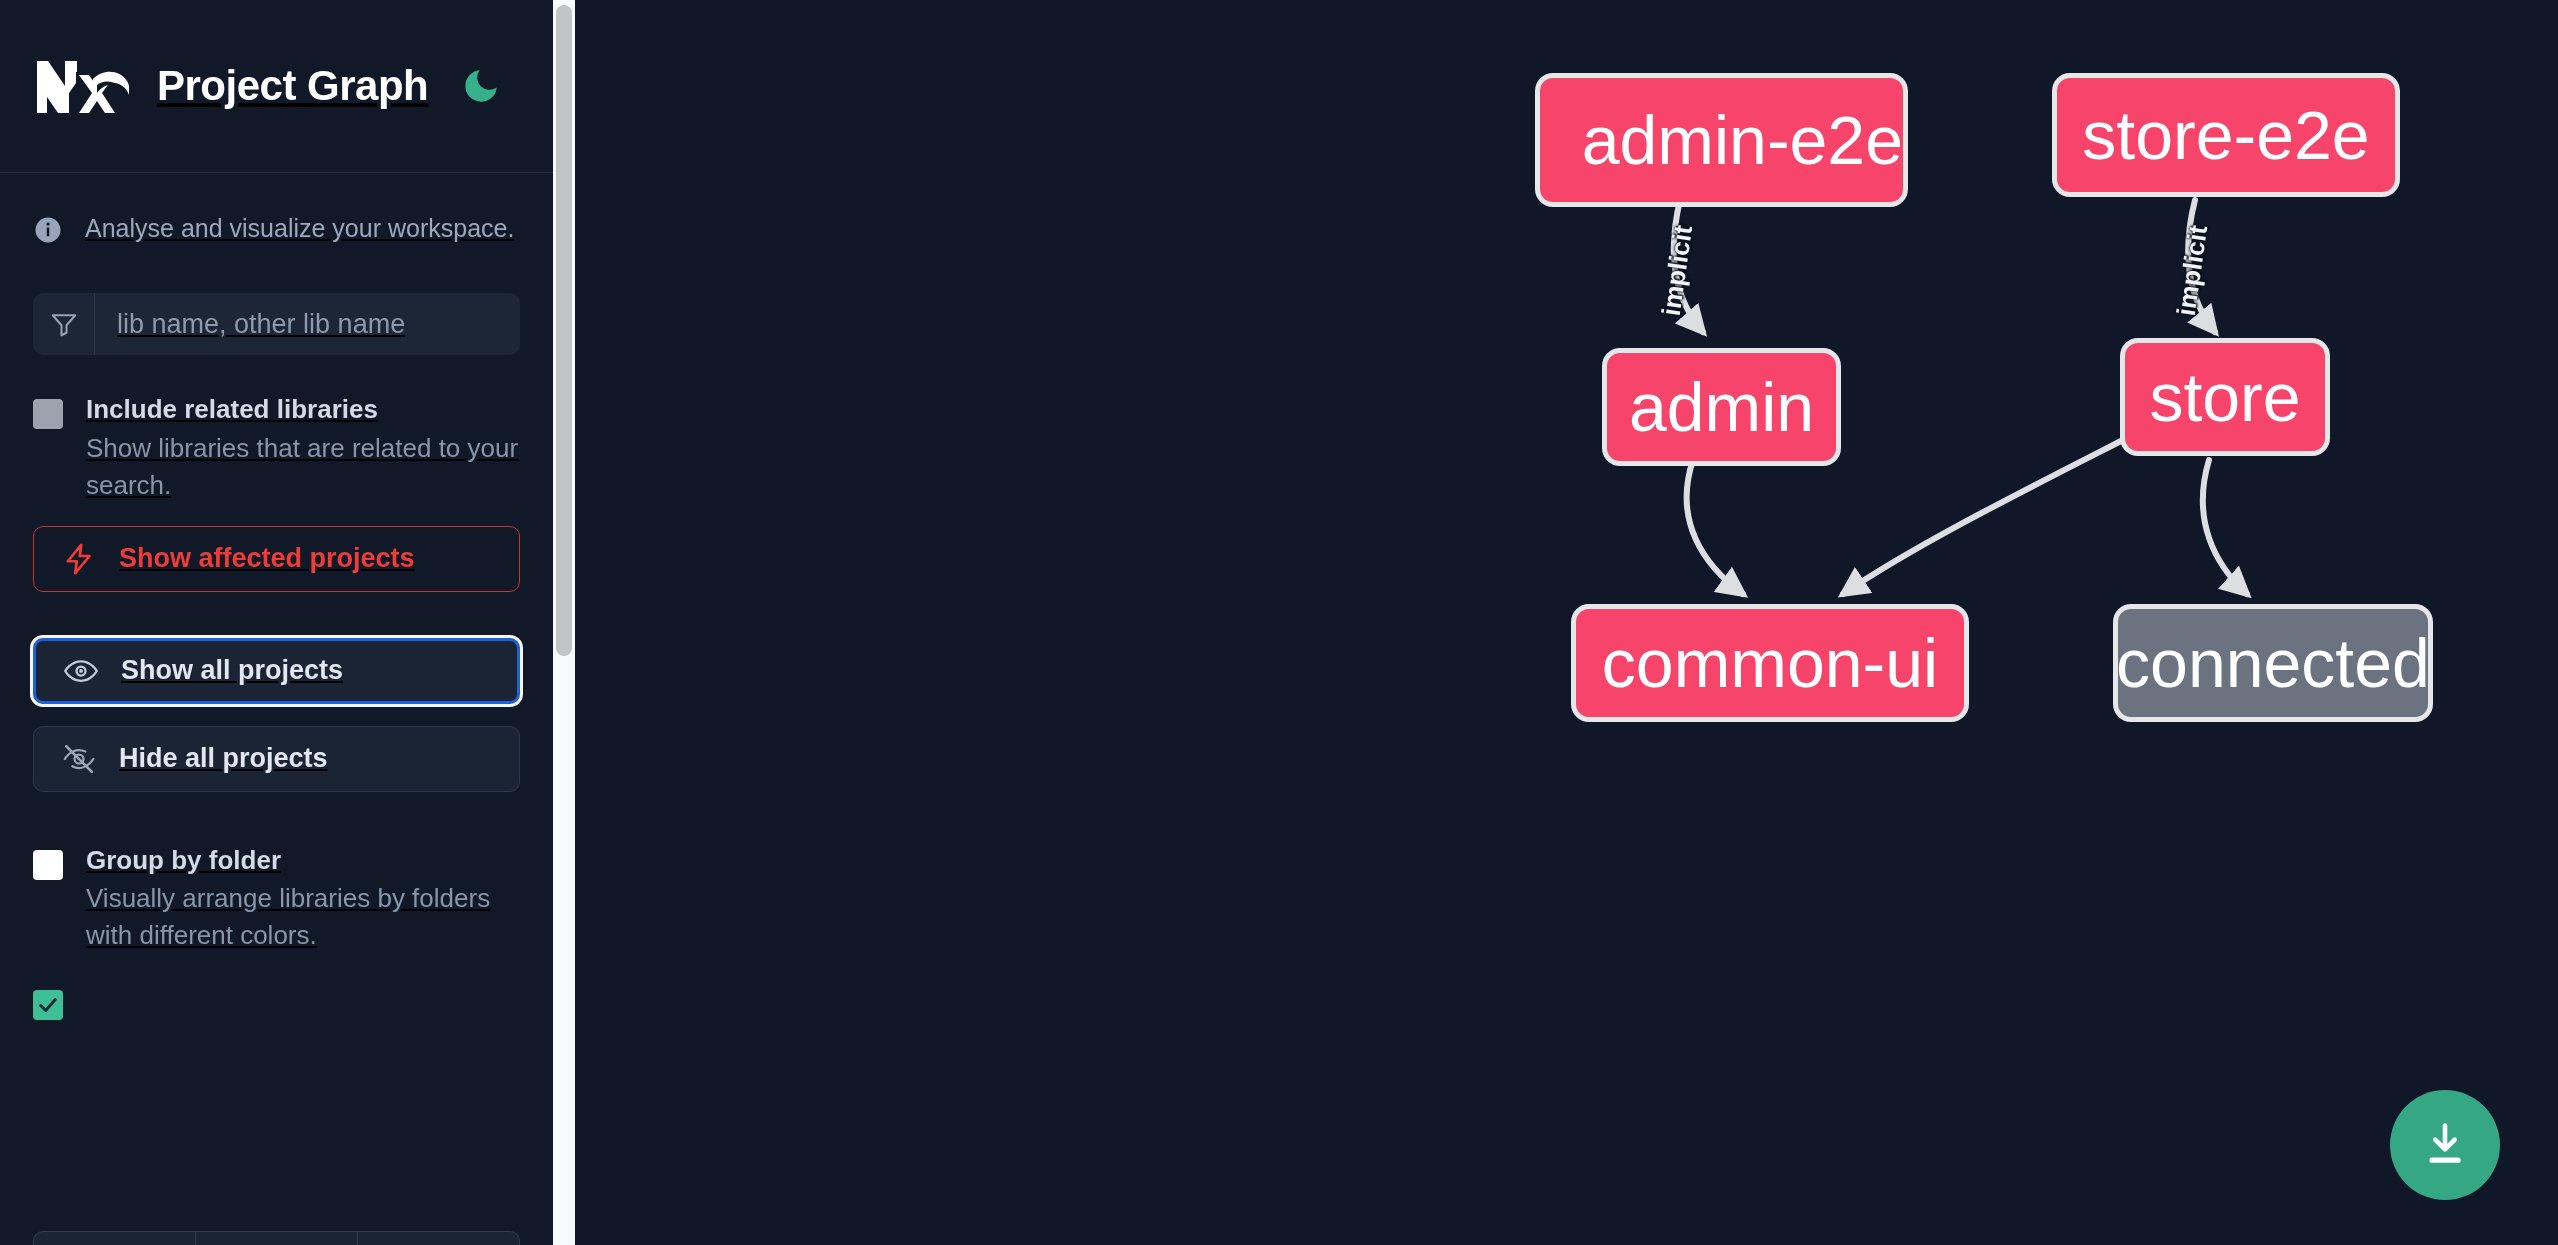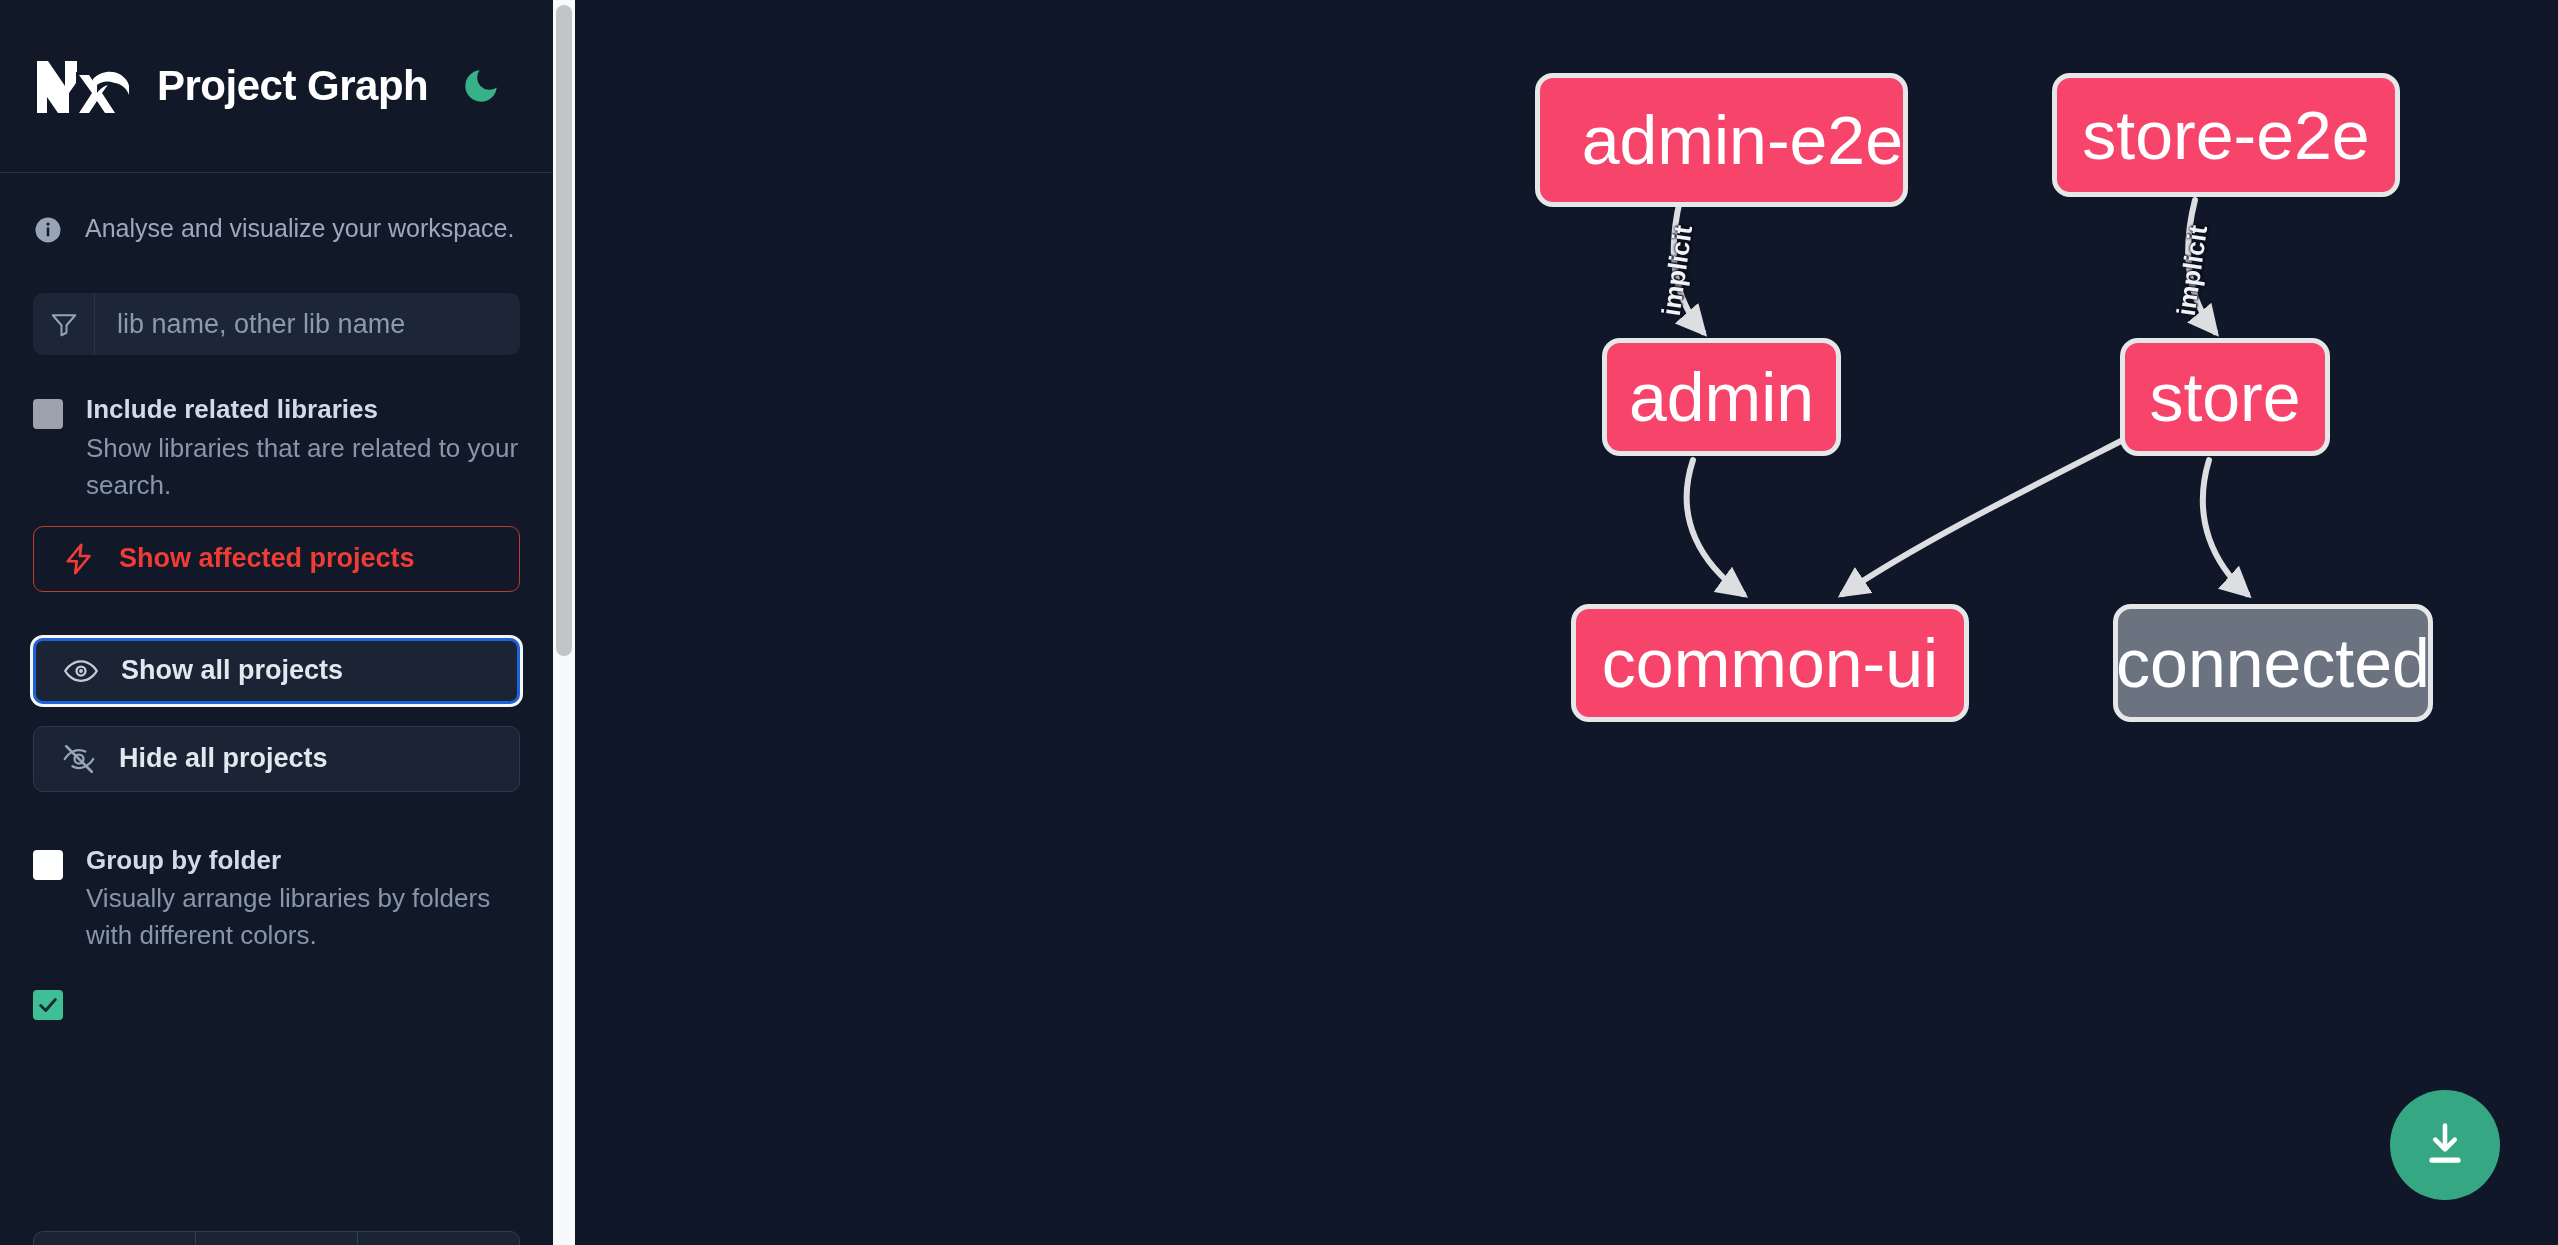--- a/index.html
+++ b/index.html
@@ -10,20 +10,21 @@
     font-family: "Liberation Sans", sans-serif;
   }
   #root { position: relative; width: 2558px; height: 1245px; }
 
   
   #sidebar {
     position: absolute; left: 0; top: 0;
     width: 553px; height: 1245px;
     background: #111827;
     overflow: hidden;
+    text-decoration: underline;
   }
   #sidebar-header {
     height: 173px;
     border-bottom: 1px solid #273044;
     display: flex; align-items: center;
     padding-left: 33px;
   }
   #nx-logo { width: 96px; height: 62px; flex: none; }
   #app-title {
     font-size: 42px; font-weight: bold; color: #ffffff;
@@ -316,21 +317,21 @@
 
     <div class="elabel" style="left:1057px; top:255px; transform:rotate(-82deg);">implicit</div>
     <div class="elabel" style="left:1572px; top:255px; transform:rotate(-82deg);">implicit</div>
 
     <div class="gnode red" style="left:960px;  top:73px;  width:373px; height:134px;justify-content:flex-end;">
       <span>admin-e2e</span>
     </div>
     <div class="gnode red" style="left:1477px; top:73px;  width:348px; height:124px;">
       <span>store-e2e</span>
     </div>
-    <div class="gnode red" style="left:1027px; top:338px; width:239px; height:118px;">
+    <div class="gnode red" style="left:1027px; top:348px; width:239px; height:118px;">
       <span>admin</span>
     </div>
     <div class="gnode red" style="left:1545px; top:338px; width:210px; height:118px;">
       <span>store</span>
     </div>
     <div class="gnode red" style="left:996px;  top:604px; width:398px; height:118px;">
       <span>common-ui</span>
     </div>
     <div class="gnode gray" style="left:1538px; top:604px; width:320px; height:118px;">
       <span>connected</span>

